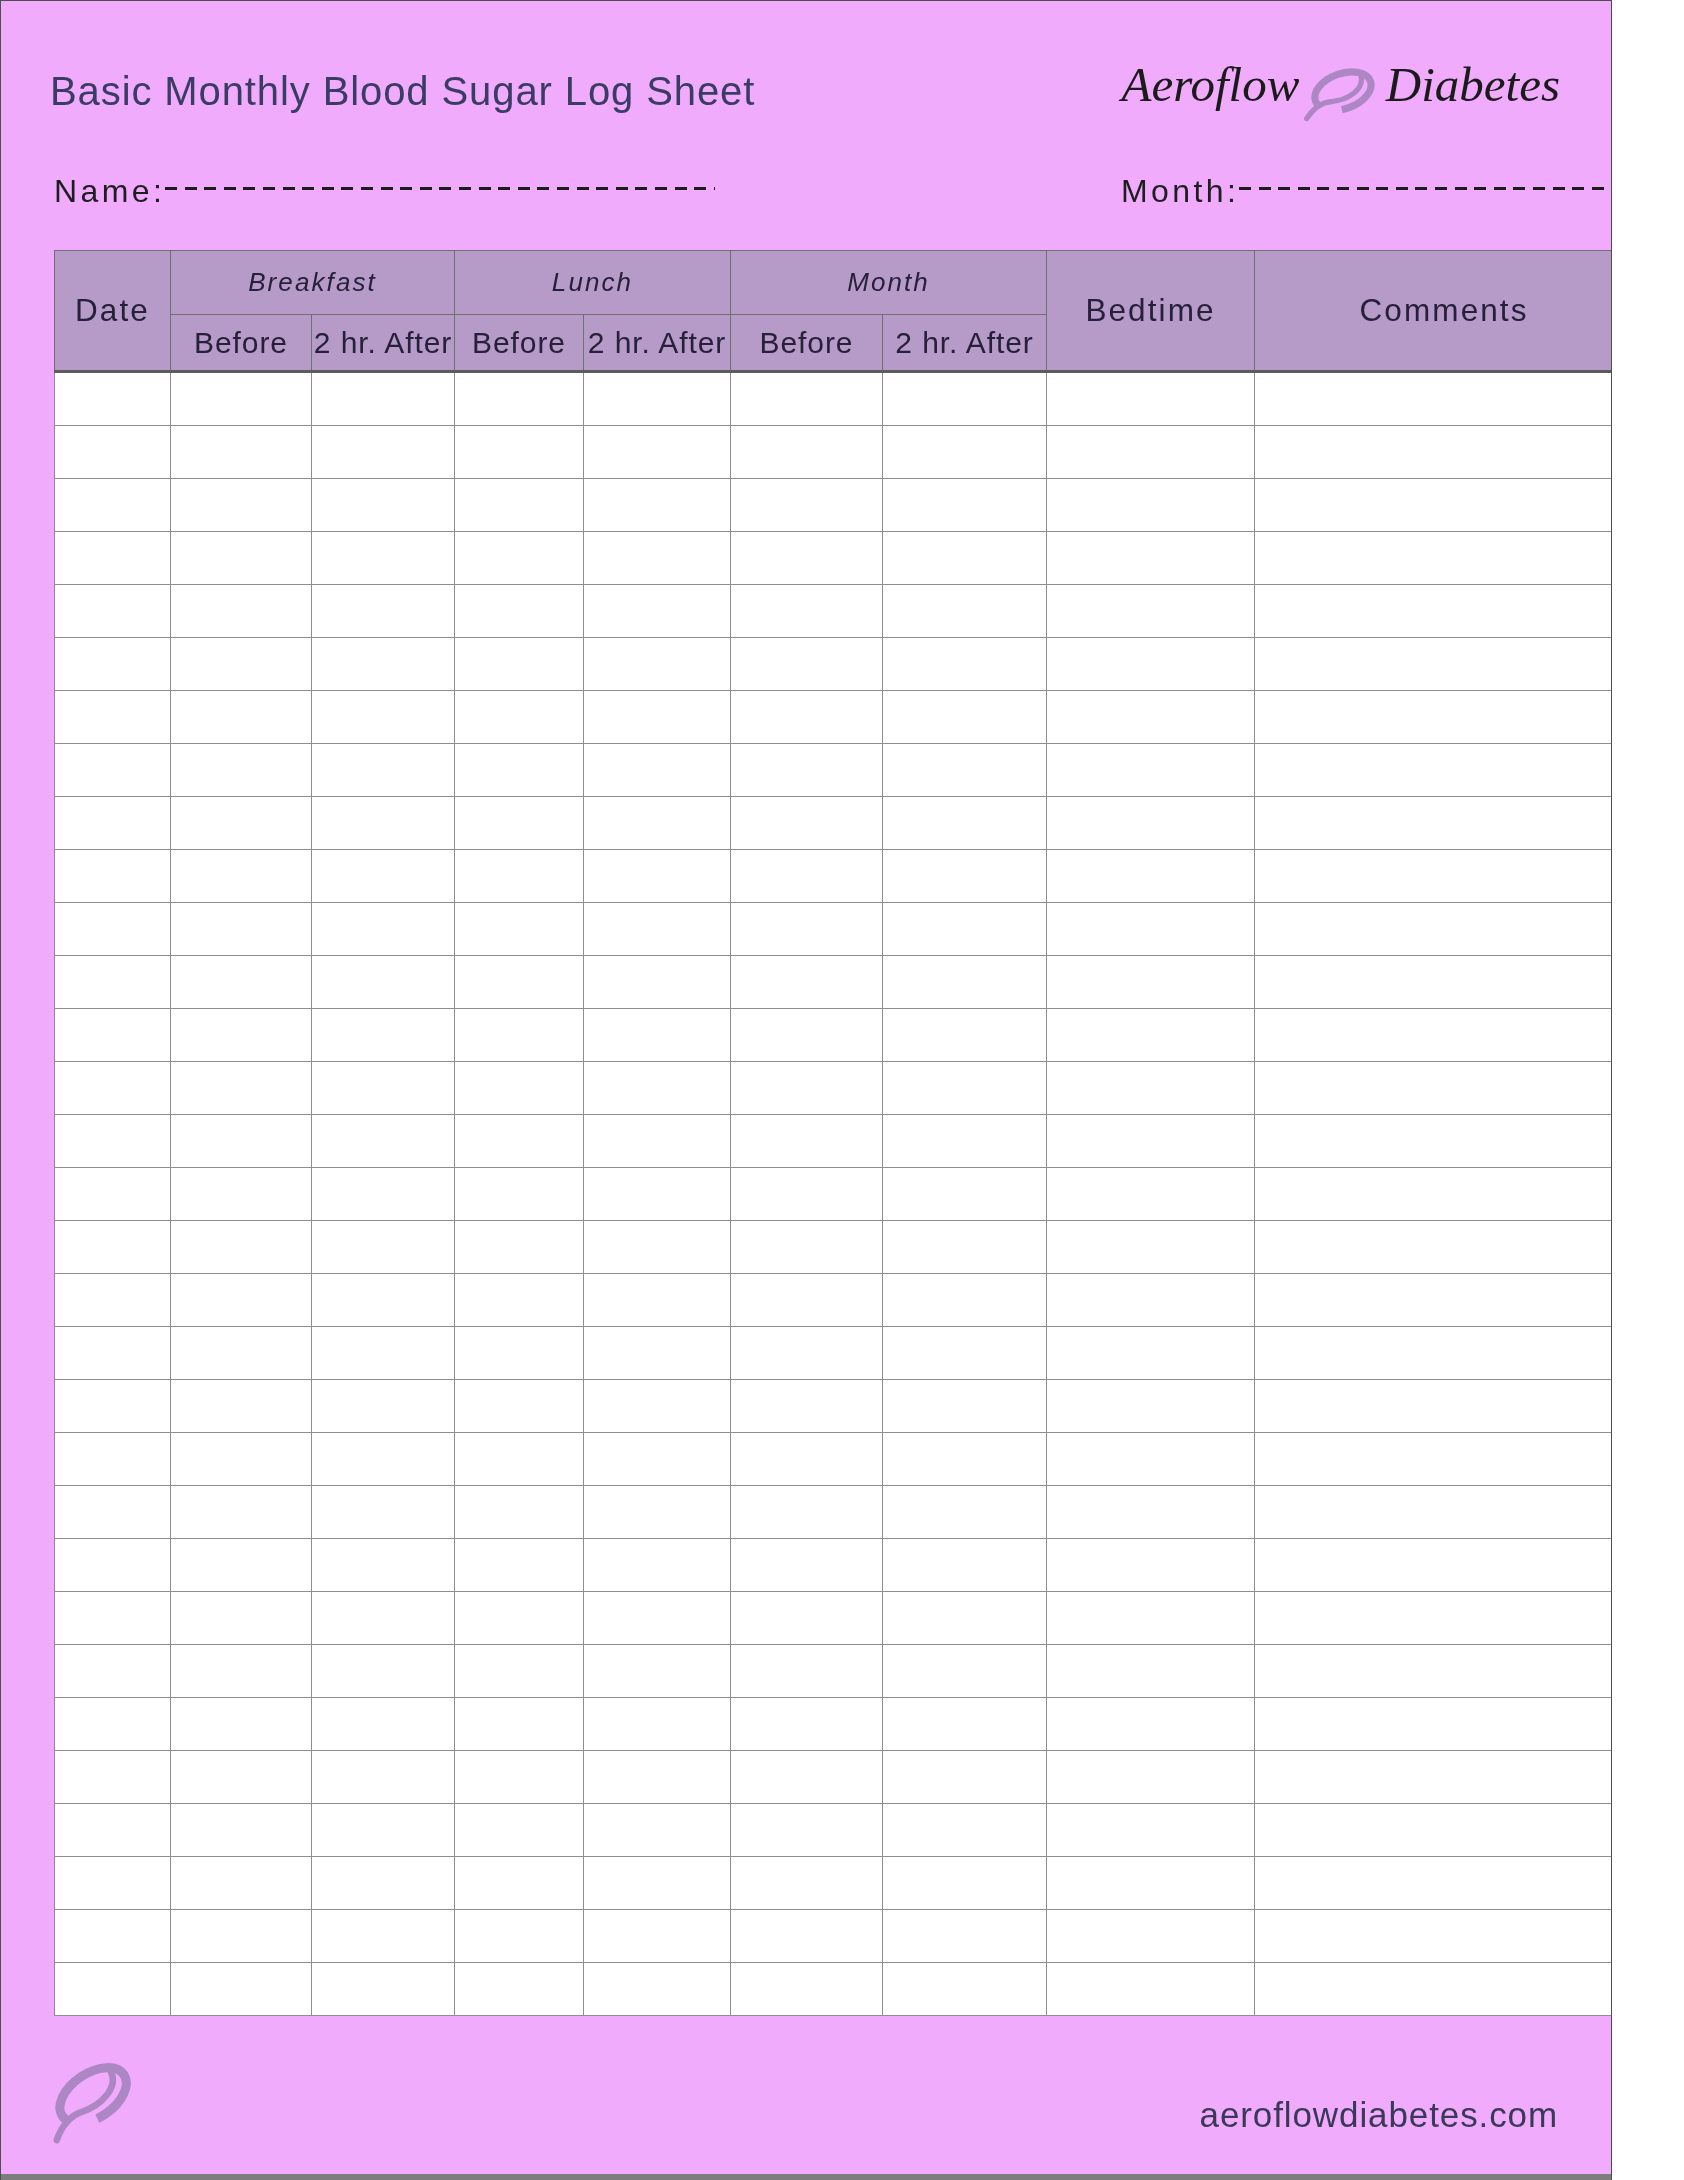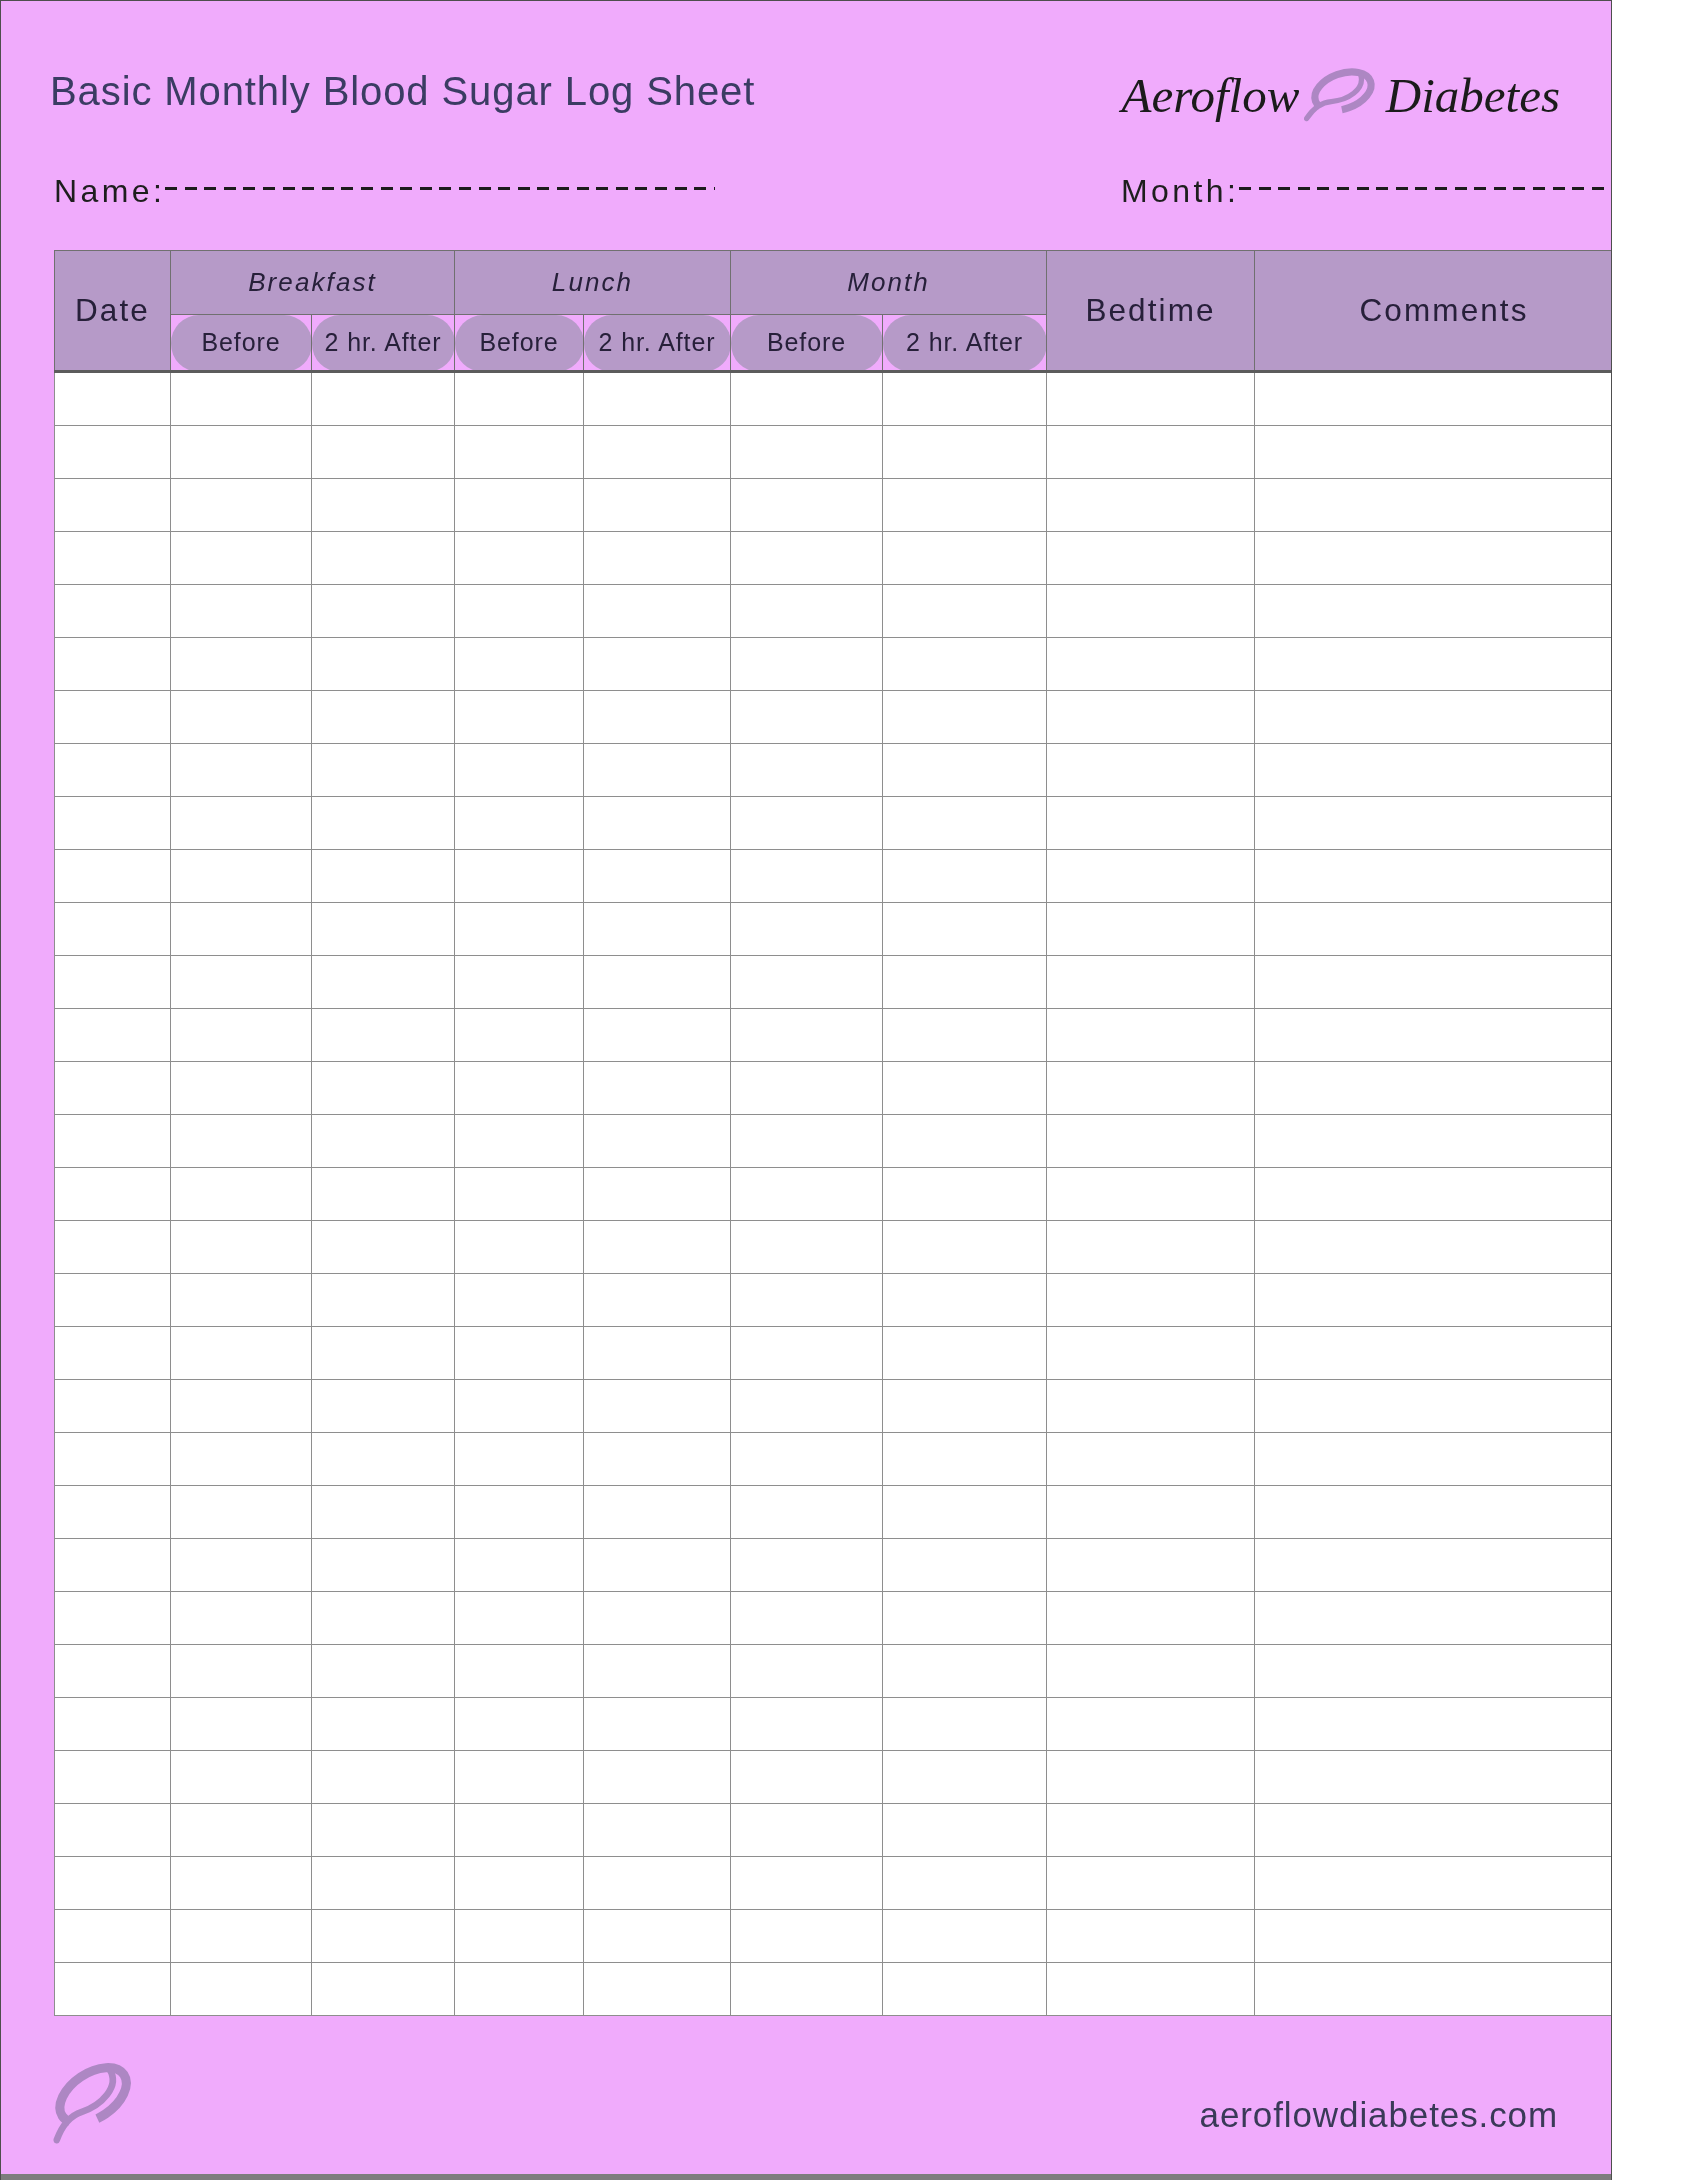--- a/index.html
+++ b/index.html
@@ -14,21 +14,21 @@
     overflow:hidden;
   }
   
   .title{
     position:absolute;left:49px;top:68px;margin:0;
     font-size:40px;font-weight:500;color:#3b3c63;letter-spacing:0.9px;
     white-space:nowrap;
   }
   .brand{
     position:absolute;top:55px;right:51px;
-    display:flex;align-items:flex-end;
+    display:flex;align-items:flex-start;
     font-family:"Liberation Serif", serif;font-style:italic;
     font-size:49px;color:#1b1b1b;white-space:nowrap;
   }
   .brand .swirl{display:block;margin:5.1px 3.4px 0 5.1px;}
   .brand .swirl svg{width:78px;height:63px;display:block;}
   
   .field{position:absolute;display:flex;align-items:center;}
   .field-name{left:53px;top:170px;width:661px;height:41px;}
   .field-month{left:1120px;top:170px;width:512px;height:41px;}
   .field-label{
@@ -44,21 +44,21 @@
     position:absolute;left:53px;top:249px;width:1579px;
     border-collapse:collapse;table-layout:fixed;
     border:1.7px solid #636363;
   }
   .log-table th{
     background:#b69ac8;color:#27203a;font-weight:400;
     border:1.7px solid #707070;padding:0;text-align:center;vertical-align:middle;
   }
   .log-table thead{border-bottom:3.4px solid #5c5c5c;}
   .group-th{height:63px;font-size:26px;letter-spacing:2.1px;font-style:italic;}
-  .sub-th{height:55px;font-size:25px;letter-spacing:0.9px;border-radius:28px;}
+  .sub-th{height:55px;font-size:30px;letter-spacing:0.9px;}
   .span-th{font-size:31.5px;letter-spacing:2.1px;margin-left:28px;}
   .log-table tbody td{
     height:52px;border:1.7px solid #8e8e8e;background:#ffffff;padding:0;
   }
   
   .footer-swirl{position:absolute;left:43px;top:2055px;transform:rotate(-14deg);}
   .footer-swirl svg{width:99px;height:82px;display:block;}
   .website{
     position:absolute;right:53px;top:2094px;
     font-size:35px;color:#3a3a58;letter-spacing:0.9px;text-decoration:none;

